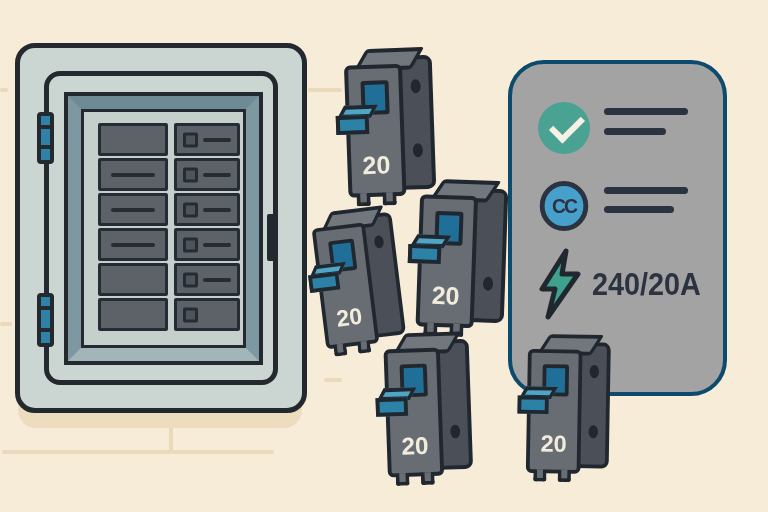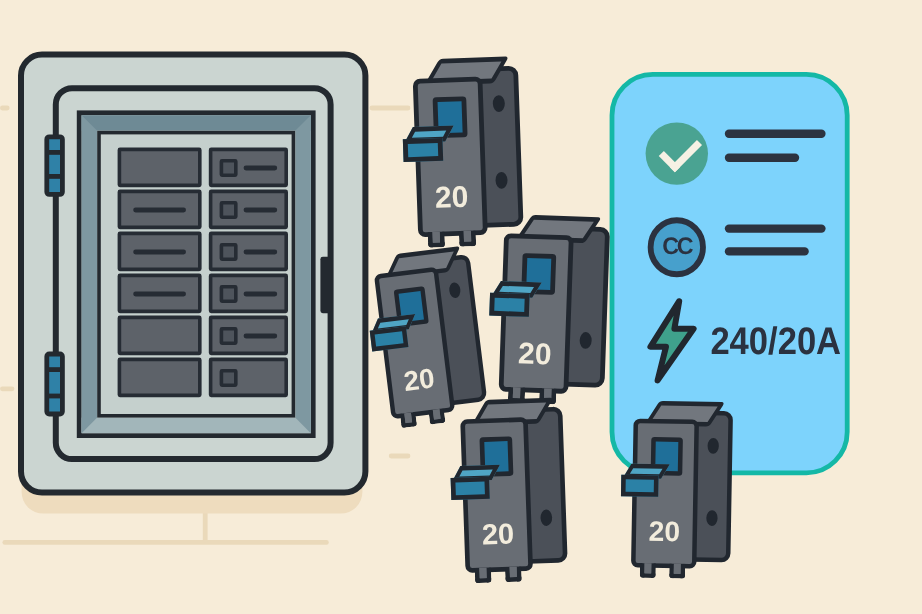--- a/index.html
+++ b/index.html
@@ -32,21 +32,21 @@
 
   .slot-col{position:absolute;top:11px;display:flex;flex-direction:column;gap:2px;}
   .col-left{left:14px;width:70px;}
   .col-right{left:90px;width:66px;}
   .slot{position:relative;height:33px;background:#5d6269;border:3px solid #262c34;border-radius:2px;box-sizing:border-box;}
   .slot .bar{position:absolute;left:50%;top:50%;transform:translate(-50%,-50%);width:44px;height:4px;background:#262c34;border-radius:2px;}
   .slot .sq{position:absolute;left:6px;top:50%;transform:translateY(-50%);width:15px;height:15px;background:#4e545c;border:3px solid #262c34;border-radius:2px;box-sizing:border-box;}
   .slot .ln{position:absolute;left:26px;top:50%;transform:translateY(-50%);width:28px;height:4px;background:#262c34;border-radius:2px;}
 
   
-  .card{position:absolute;left:508px;top:60px;width:200px;height:336px;background:#7dd3fc;border:4px solid #14b8a6;border-radius:36px;box-sizing:border-box;z-index:4;}
+  .card{position:absolute;left:508px;top:60px;width:219px;height:336px;background:#a3a3a3;border:4px solid #0c4a6e;border-radius:36px;box-sizing:border-box;z-index:4;}
   .check-circle{position:absolute;left:26px;top:38px;width:52px;height:52px;border-radius:50%;background:#4aa392;}
   .check-mark{position:absolute;left:13px;top:14px;width:26px;height:13px;border-left:6px solid #f6f1e4;border-bottom:6px solid #f6f1e4;transform:rotate(-45deg);}
   .cc-circle{position:absolute;left:27px;top:117px;width:50px;height:50px;border-radius:50%;background:#47a0cc;border:5px solid #2b3240;box-sizing:border-box;display:flex;align-items:center;justify-content:center;font-weight:800;font-size:20px;letter-spacing:-2px;color:#2b3240;transform:scaleX(.97);}
   .tline{position:absolute;height:7px;background:#2c3340;border-radius:4px;}
   .l1a{left:92px;top:44px;width:84px;}
   .l1b{left:92px;top:64px;width:62px;}
   .l2a{left:92px;top:123px;width:84px;}
   .l2b{left:92px;top:142px;width:70px;}
   .bolt{position:absolute;left:24px;top:184px;width:48px;height:72px;}
   .rating{position:absolute;left:80px;top:202px;font-weight:800;font-size:32px;color:#2b3240;transform:scaleX(.9);transform-origin:left center;white-space:nowrap;}

